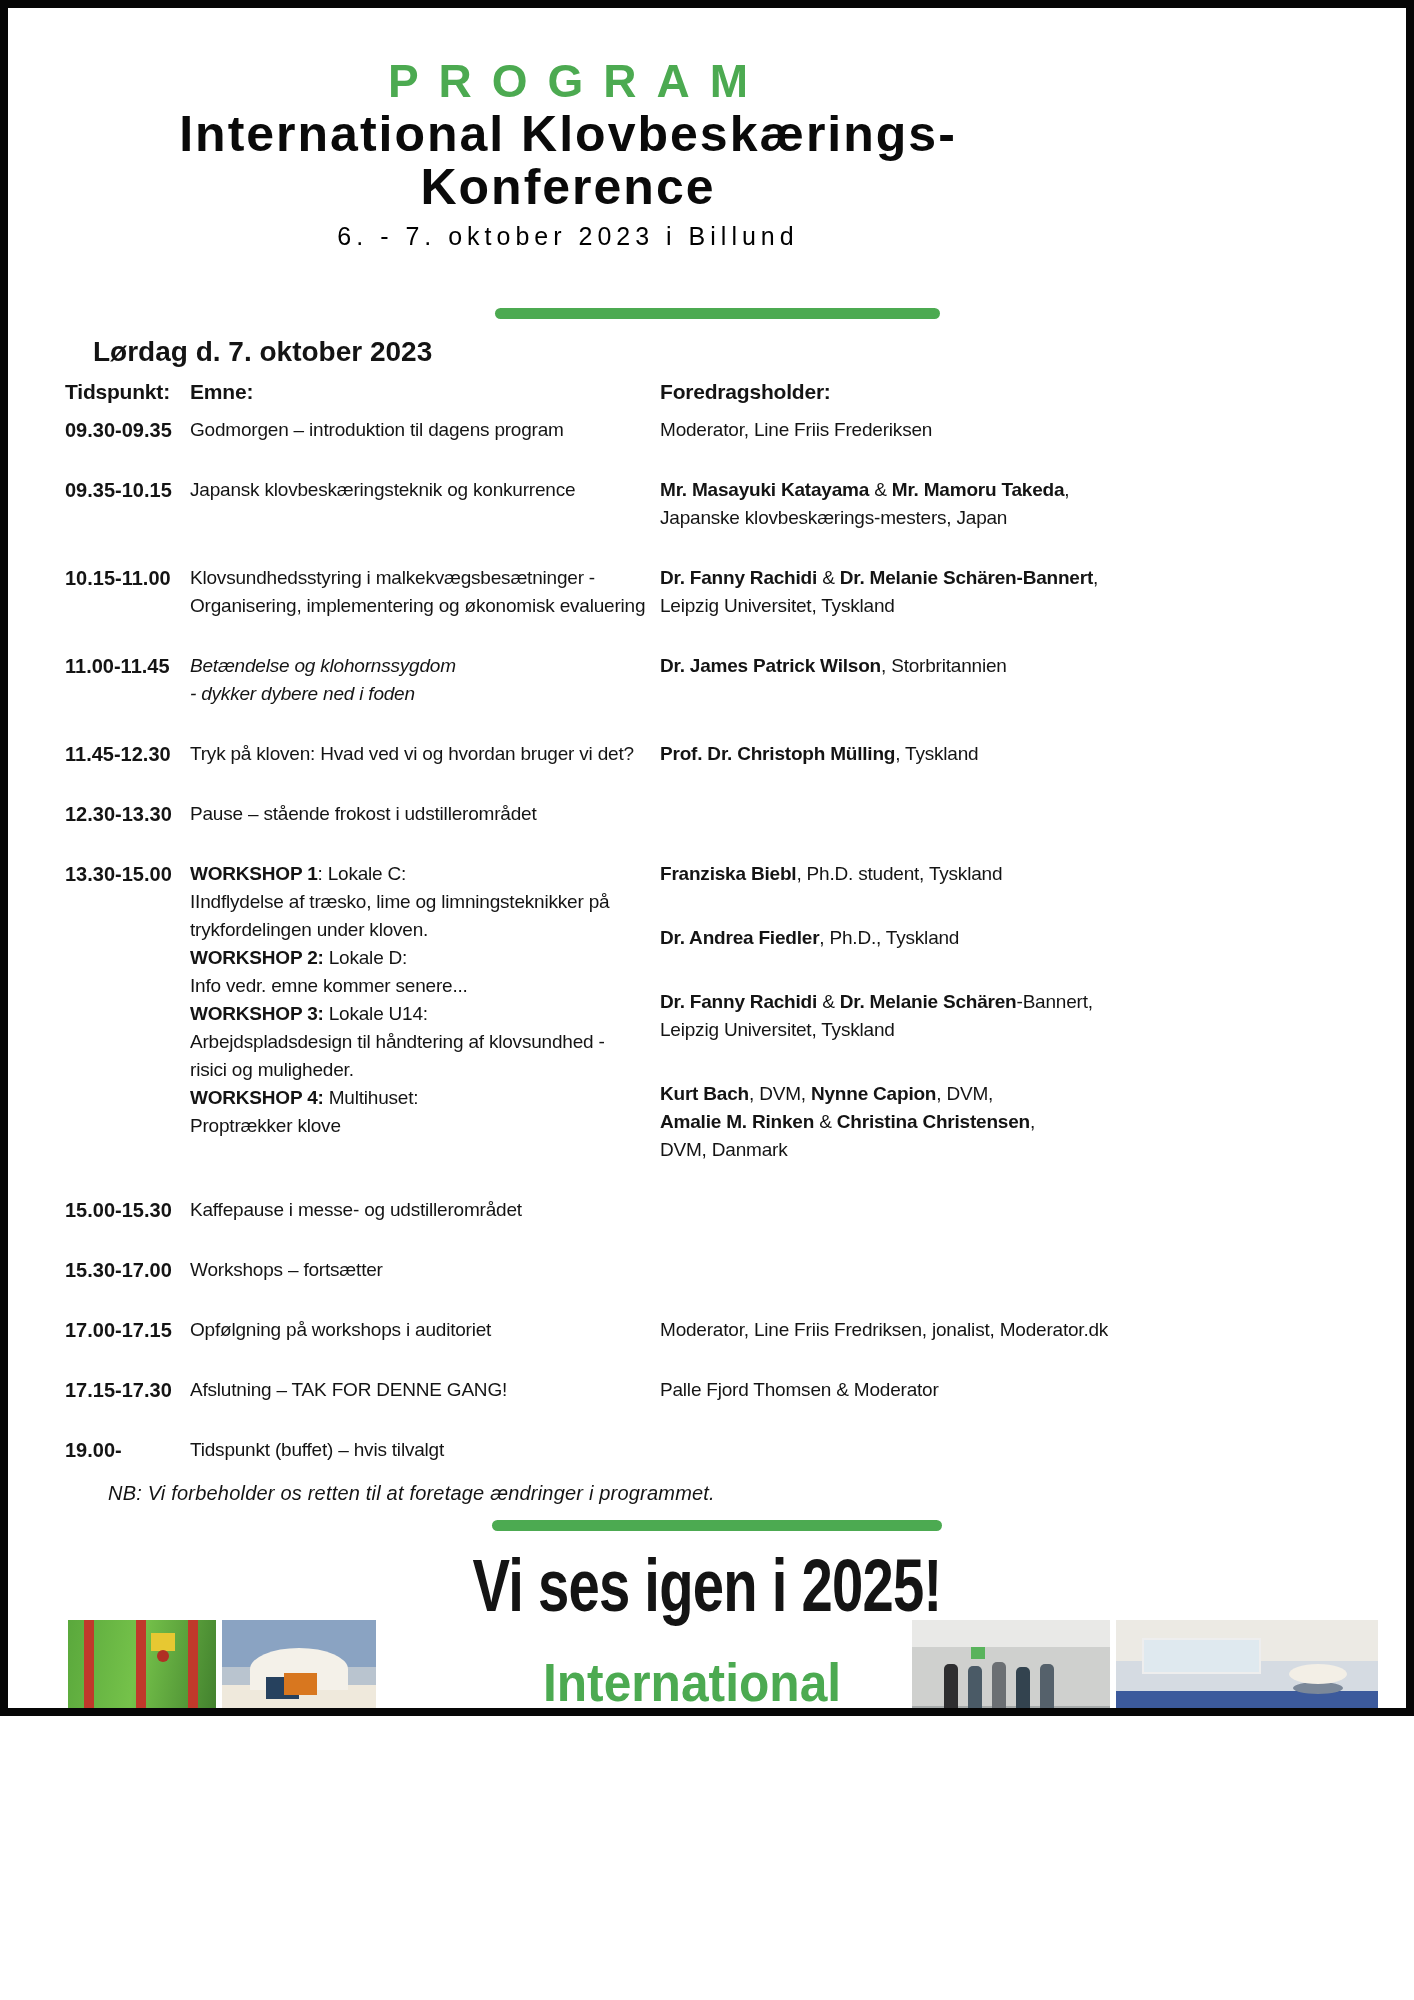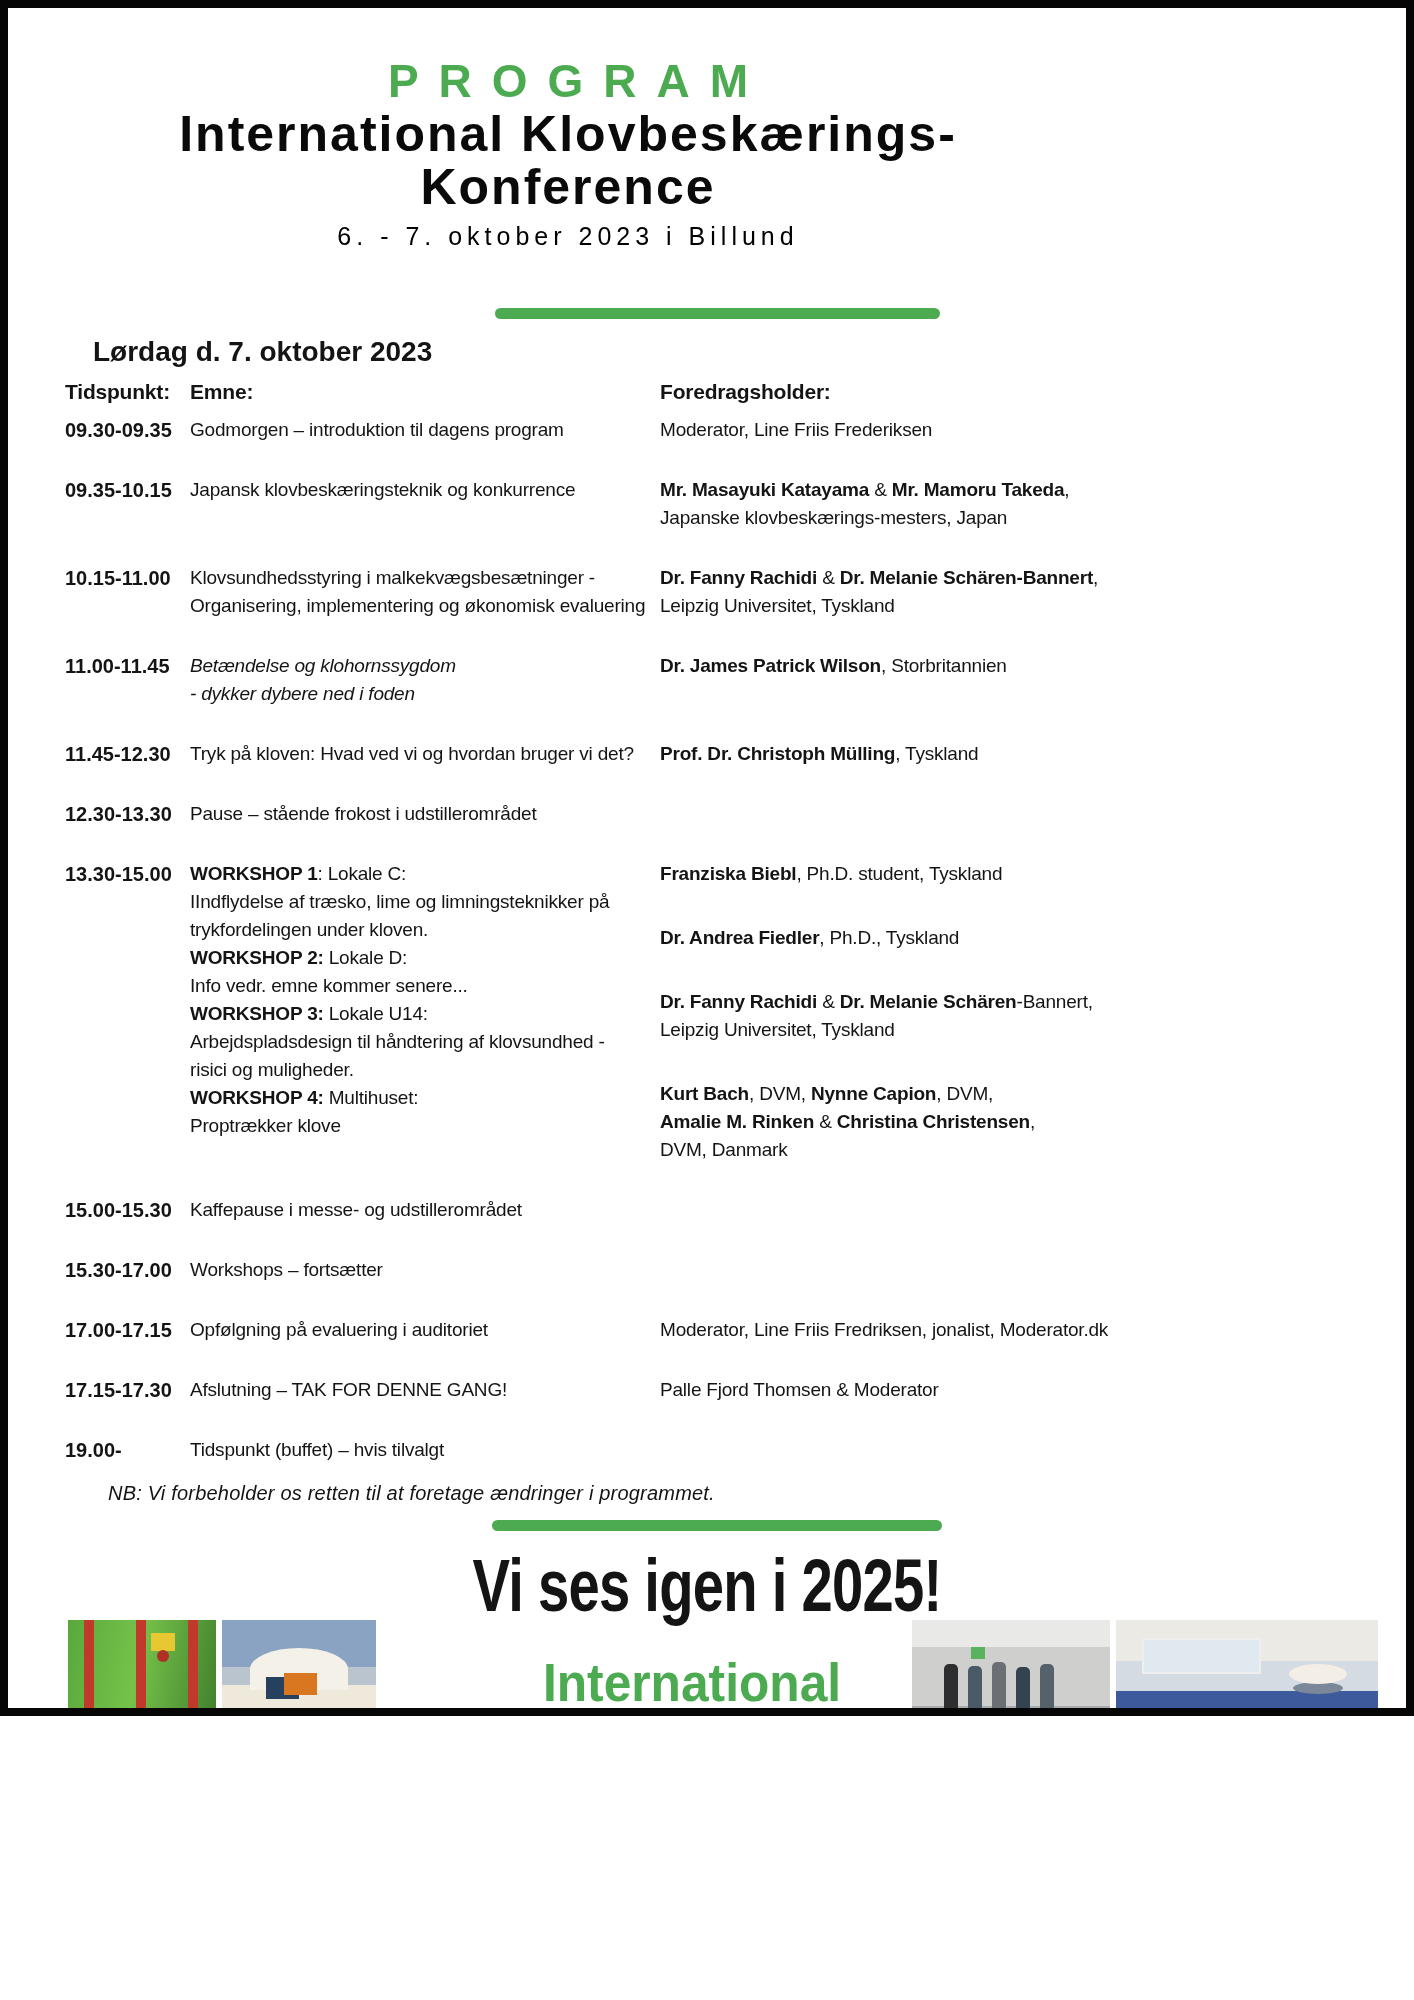--- a/index.html
+++ b/index.html
@@ -230,21 +230,21 @@
       <div class="row">
         <div class="cell time">15.30-17.00</div>
         <div class="cell topic">
           <div class="line"><span>Workshops – fortsætter</span></div>
         </div>
         <div class="cell speaker"></div>
       </div>
       <div class="row">
         <div class="cell time">17.00-17.15</div>
         <div class="cell topic">
-          <div class="line"><span>Opfølgning på evaluering i auditoriet</span></div>
+          <div class="line"><span>Opfølgning på workshops i auditoriet</span></div>
         </div>
         <div class="cell speaker">
           <div class="speaker-group">
             <div class="line"><span>Moderator, Line Friis Fredriksen, jonalist, Moderator.dk</span></div>
           </div>
         </div>
       </div>
       <div class="row">
         <div class="cell time">17.15-17.30</div>
         <div class="cell topic">

